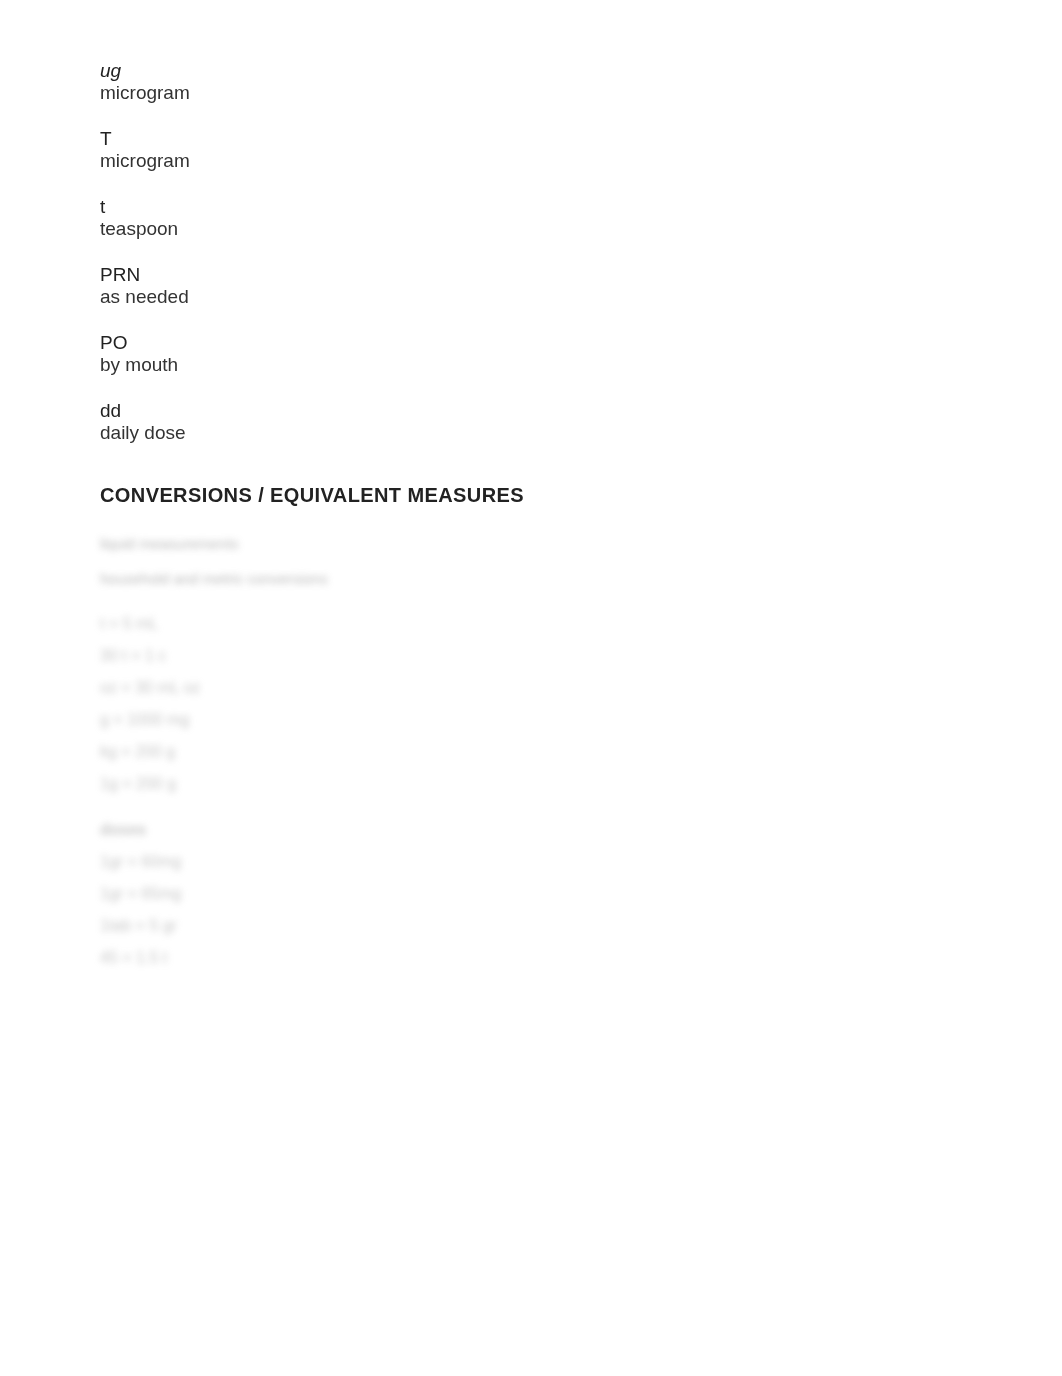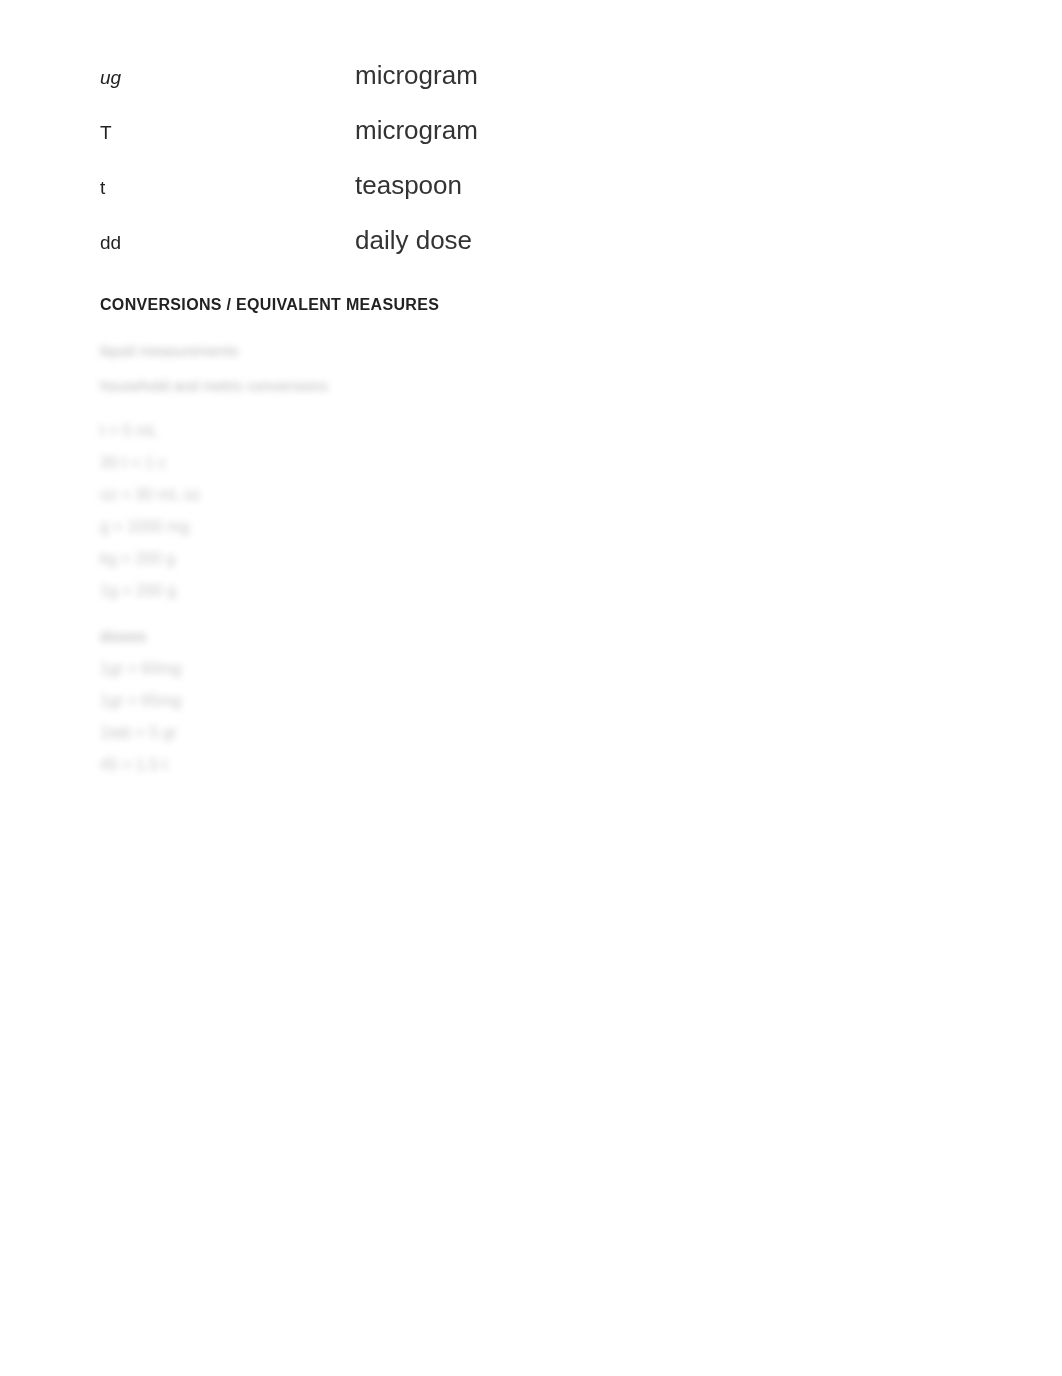--- a/index.html
+++ b/index.html
@@ -19,42 +19,42 @@
     }
 
     .abbreviation-table {
       margin-bottom: 40px;
     }
 
     .abbr-row {
       display: flex;
       align-items: baseline;
       margin-bottom: 24px;
+      flex-direction: column;
     }
 
     .abbr-key {
       width: 220px;
       font-size: 19px;
       color: #222;
       flex-shrink: 0;
     }
 
     .abbr-key.italic {
       font-style: italic;
     }
 
     .abbr-value {
-      font-size: 26px;
+      font-size: 19px;
       color: #333;
-      margin-left: 35px;
     }
 
     .section-title {
       font-weight: bold;
-      font-size: 16px;
+      font-size: 20px;
       margin-bottom: 28px;
       margin-top: 10px;
       letter-spacing: 0.02em;
     }
 
     .blurred-section {
       margin-bottom: 30px;
     }
 
     .conversions-section {
@@ -79,20 +79,28 @@
   </div>
   <div class="abbr-row">
     <span class="abbr-key">T</span>
     <span class="abbr-value">microgram</span>
   </div>
   <div class="abbr-row">
     <span class="abbr-key">t</span>
     <span class="abbr-value">teaspoon</span>
   </div>
   <div class="abbr-row">
+    <span class="abbr-key">PRN</span>
+    <span class="abbr-value">as needed</span>
+  </div>
+  <div class="abbr-row">
+    <span class="abbr-key">PO</span>
+    <span class="abbr-value">by mouth</span>
+  </div>
+  <div class="abbr-row">
     <span class="abbr-key">dd</span>
     <span class="abbr-value">daily dose</span>
   </div>
 </div>
 
 <div class="conversions-section">
   <div class="section-title">CONVERSIONS  /  EQUIVALENT MEASURES</div>
 
   <div class="conv-group blurred-section" style="filter: blur(3.5px); opacity: 0.6;">
     <div style="font-size: 15px; color: #888; margin-bottom: 18px; font-weight: 500;">liquid measurements</div>

